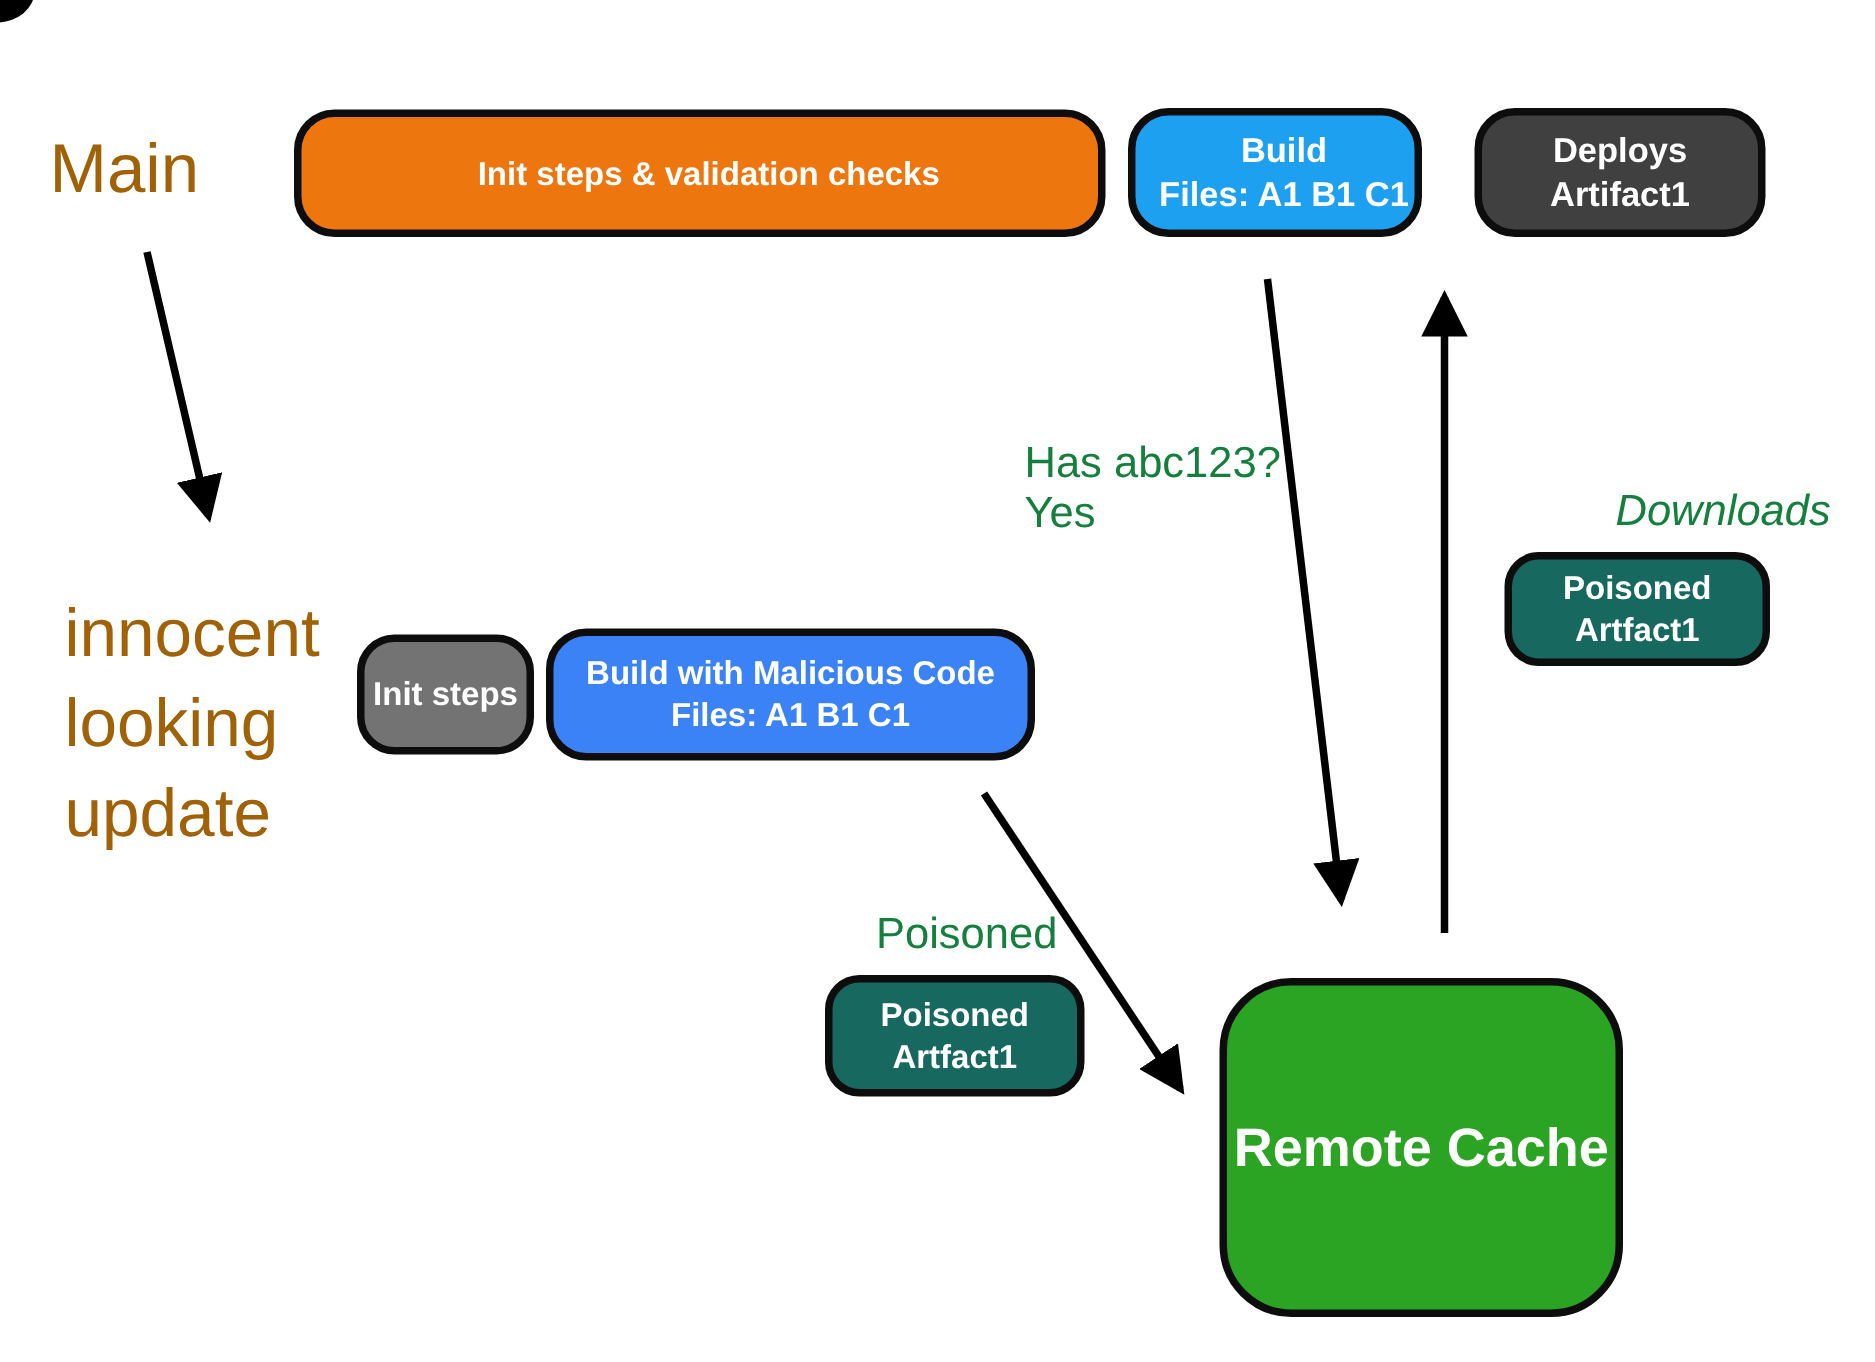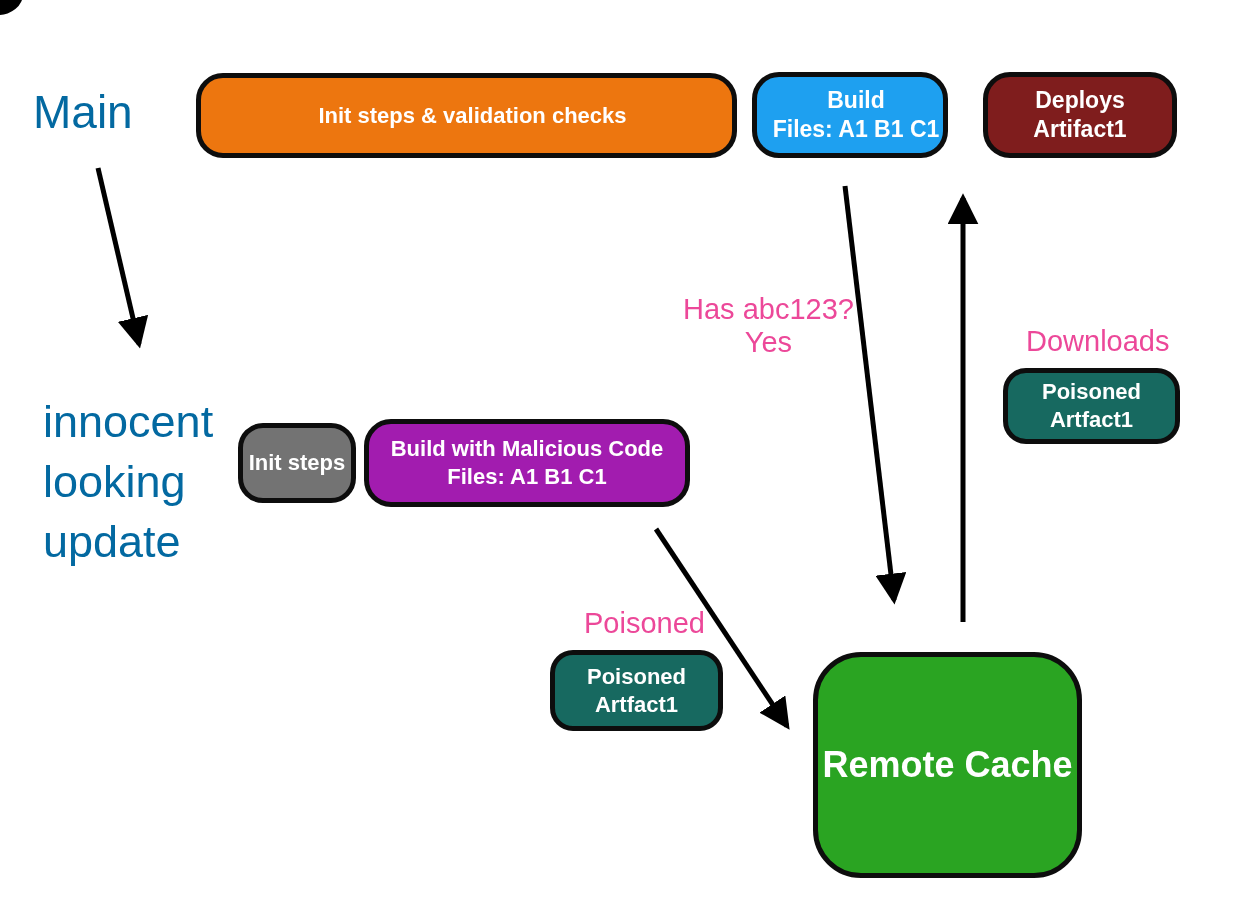--- a/index.html
+++ b/index.html
@@ -31,44 +31,43 @@
     align-items: center;
     justify-content: center;
     text-align: center;
     color: #ffffff;
     font-weight: bold;
     white-space: pre-line;
     line-height: 1.27;
   }
   .lane-label {
     position: absolute;
-    color: #0369a1;
+    color: #a16207;
     white-space: pre-line;
   }
   .annotation {
     position: absolute;
-    color: #ec4899;
+    color: #15803d;
     white-space: pre-line;
-    text-align: center;
   }
   
   .n-init-validation { left: 196px; top: 73px;  width: 541px; height: 85px; border-radius: 27px; font-size: 22px; padding-left: 12px; }
   .n-build          { left: 752px; top: 72px;  width: 196px; height: 86px; border-radius: 27px; font-size: 23px; padding-left: 12px; }
   .n-deploys        { left: 983px; top: 72px;  width: 194px; height: 86px; border-radius: 27px; font-size: 23px; }
   .n-init-steps     { left: 238px; top: 423px; width: 118px; height: 80px; border-radius: 25px; font-size: 22px; }
   .n-build-malicious{ left: 364px; top: 419px; width: 326px; height: 88px; border-radius: 27px; font-size: 22px; }
   .n-poisoned-dl    { left: 1003px; top: 368px; width: 177px; height: 76px; border-radius: 23px; font-size: 22px; }
   .n-poisoned-ul    { left: 550px; top: 650px; width: 173px; height: 81px; border-radius: 23px; font-size: 22px; }
   .n-remote-cache   { left: 813px; top: 652px; width: 269px; height: 226px; border-radius: 48px; font-size: 36px; }
   
   .l-main   { left: 33px; top: 86px;  font-size: 46px; line-height: 52px; }
   .l-update { left: 43px; top: 382px; font-size: 45px; line-height: 60px; margin-top: 10px; }
   
   .a-has-hash  { left: 683px;  top: 293px; font-size: 29px; line-height: 33px; }
-  .a-downloads { left: 1026px; top: 325px; font-size: 29px; }
+  .a-downloads { left: 1077px; top: 325px; font-size: 29px; font-style: italic; }
   .a-uploads   { left: 584px;  top: 607px; font-size: 29px; }
   
   .corner-mark {
     position: absolute;
     left: -27px; top: -27px;
     width: 50px; height: 42px;
     background: #000000;
     border-radius: 50%;
   }
 </style>
@@ -95,26 +94,26 @@
 
   <div class="lane-label l-update">innocent
 looking
 update</div>
 
   <div class="node n-init-validation" style="background-color: rgb(237, 118, 15);">Init steps &amp; validation checks</div>
 
   <div class="node n-build" style="background-color: rgb(30, 160, 240);">Build
 Files: A1 B1 C1</div>
 
-  <div class="node n-deploys" style="background-color: #7f1d1d;">Deploys
+  <div class="node n-deploys" style="background-color: #404040;">Deploys
 Artifact1</div>
 
   <div class="node n-init-steps" style="background-color: #737373;">Init steps</div>
 
-  <div class="node n-build-malicious" style="background-color: #a21caf;">Build with Malicious Code
+  <div class="node n-build-malicious" style="background-color: #3b82f6;">Build with Malicious Code
 Files: A1 B1 C1</div>
 
   <div class="annotation a-has-hash">Has abc123?
 Yes</div>
 
   <div class="annotation a-downloads">Downloads</div>
 
   <div class="node n-poisoned-dl" style="background-color: rgb(23, 105, 96);">Poisoned
 Artfact1</div>
 

